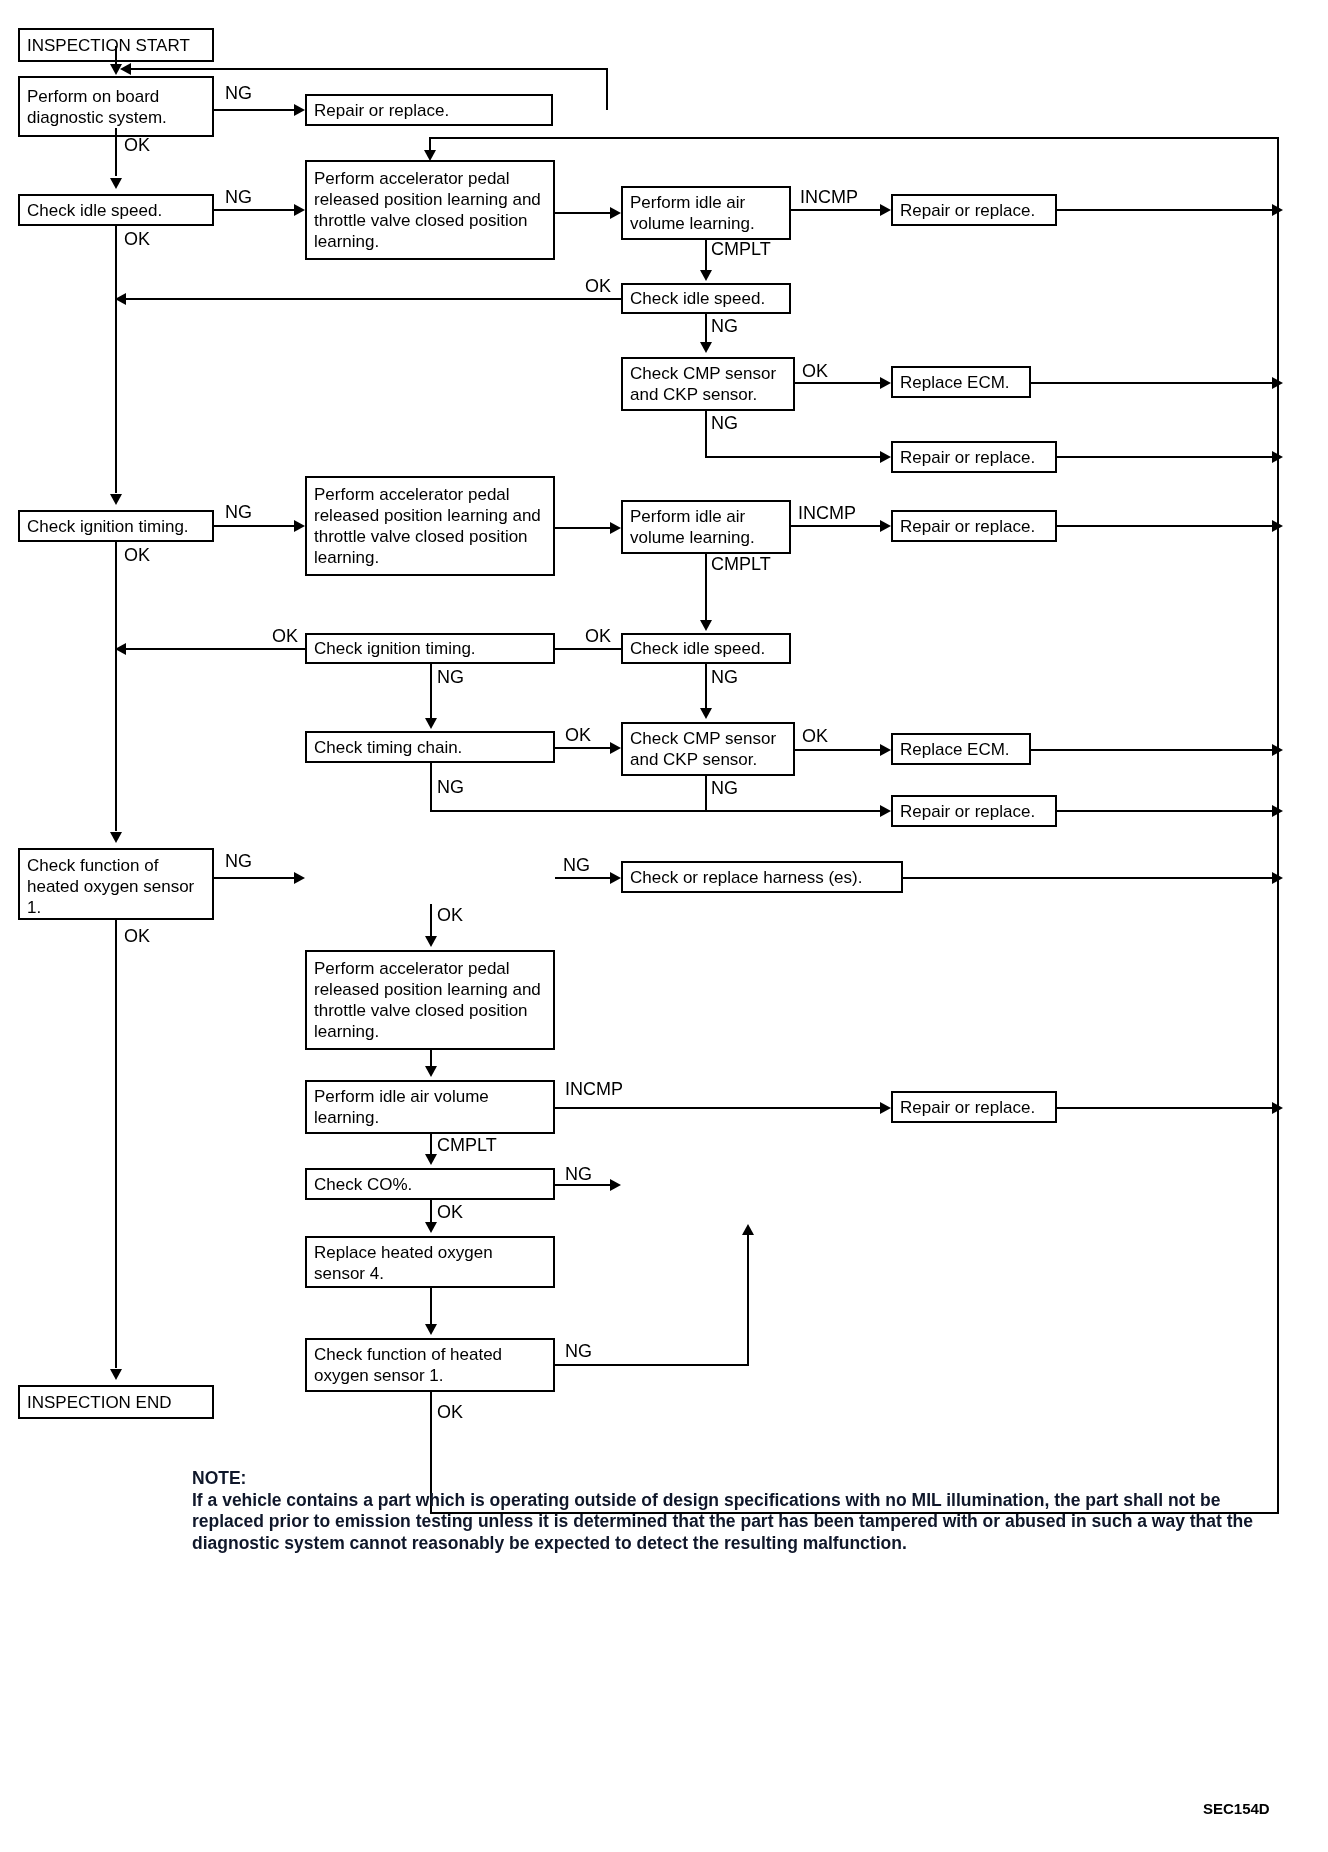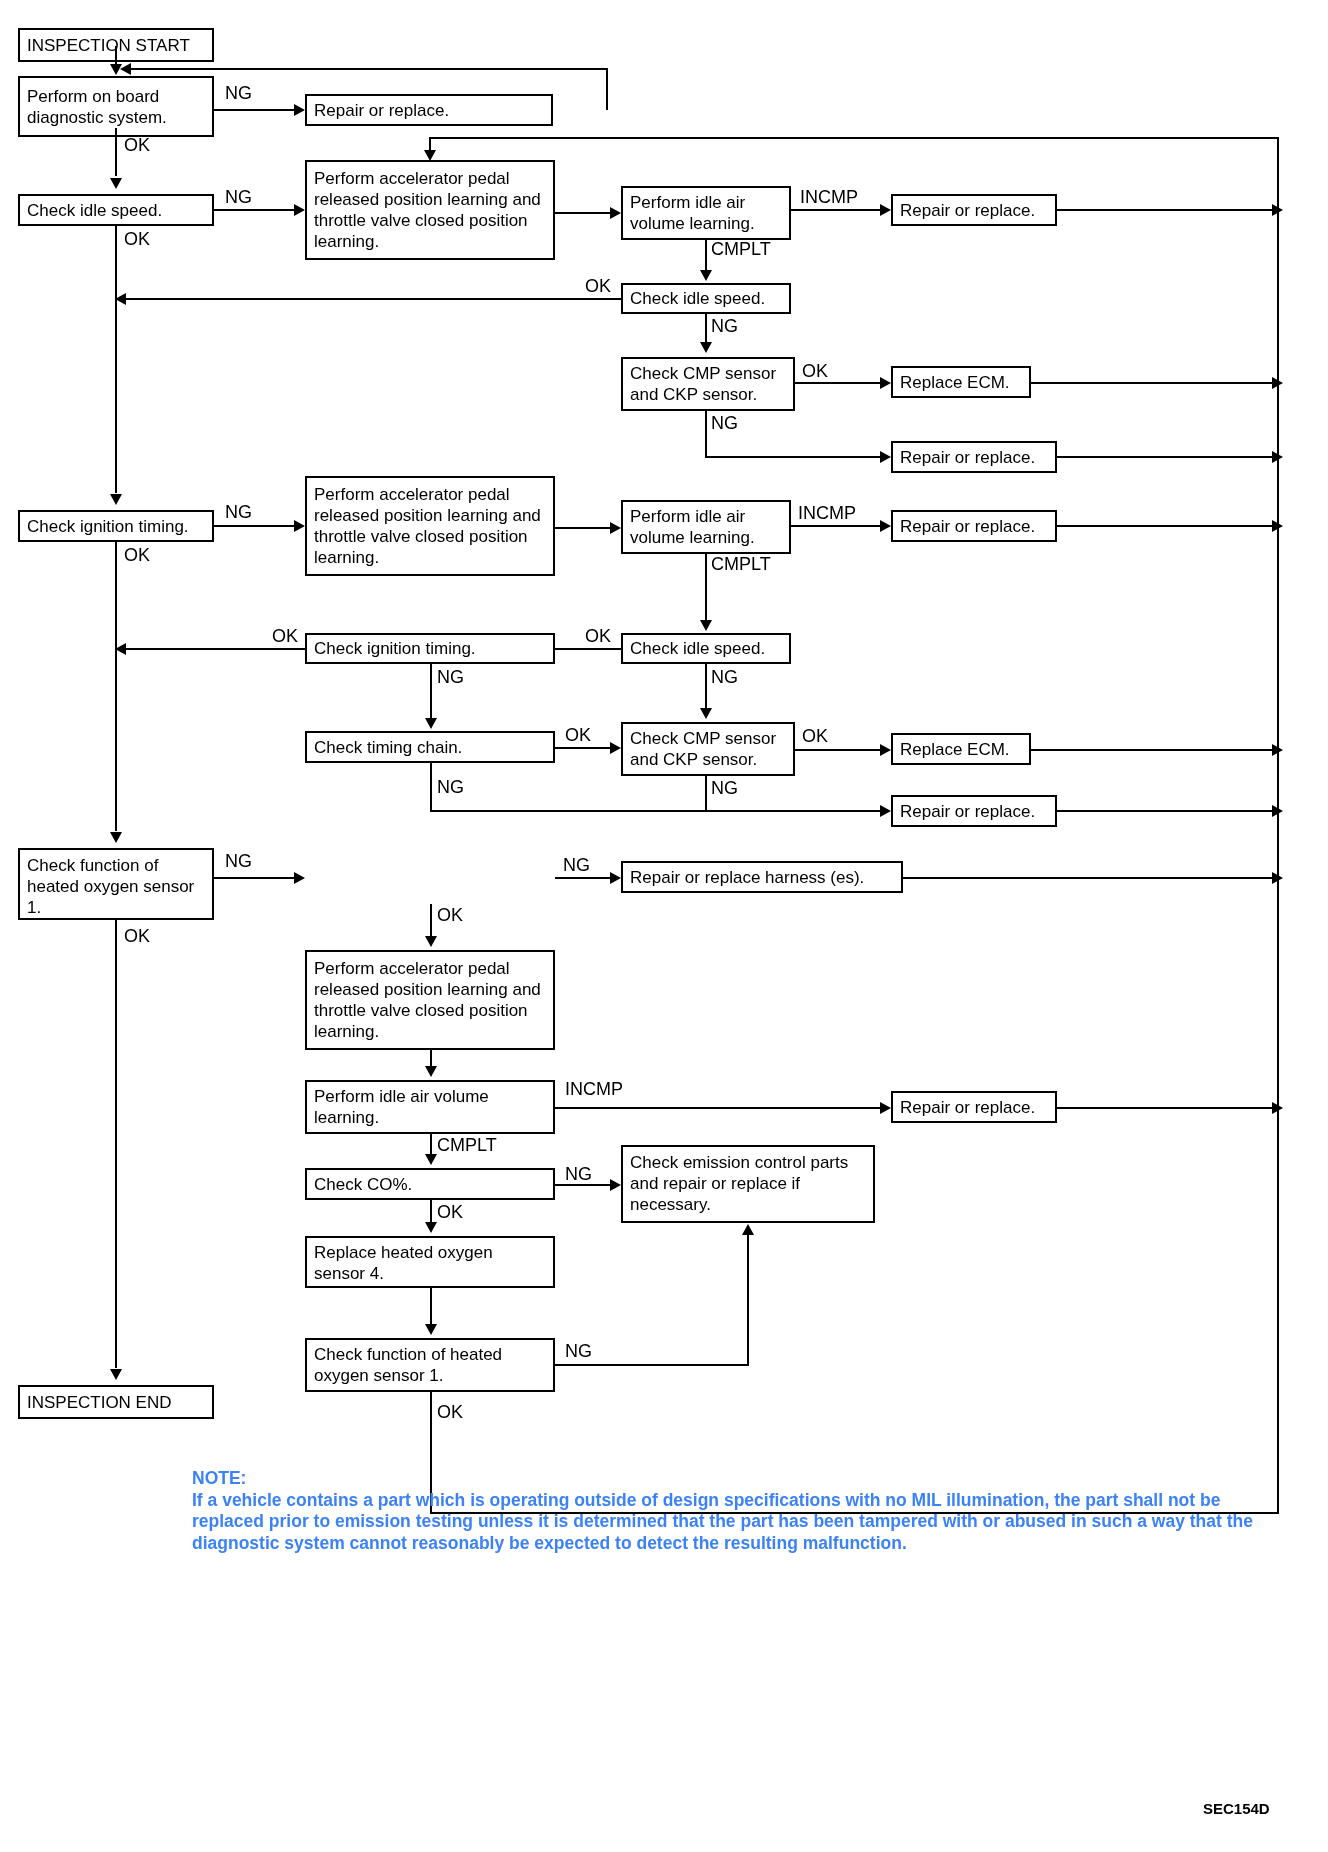--- a/index.html
+++ b/index.html
@@ -8,21 +8,21 @@
   .box{position:absolute;border:2px solid #000;background:#fff;box-sizing:border-box;
        display:flex;align-items:center;font-size:17px;line-height:21px;color:#000;padding:3px 7px;}
   .lbl{position:absolute;font-size:18px;color:#000;white-space:nowrap;line-height:18px;}
   .hline{position:absolute;background:#000;height:2px;}
   .vline{position:absolute;background:#000;width:2px;}
   .ar-r,.ar-l,.ar-d,.ar-u{position:absolute;width:0;height:0;}
   .ar-r{border-top:6px solid transparent;border-bottom:6px solid transparent;border-left:11px solid #000;}
   .ar-l{border-top:6px solid transparent;border-bottom:6px solid transparent;border-right:11px solid #000;}
   .ar-d{border-left:6px solid transparent;border-right:6px solid transparent;border-top:11px solid #000;}
   .ar-u{border-left:6px solid transparent;border-right:6px solid transparent;border-bottom:11px solid #000;}
-  .note{position:absolute;font-size:17.5px;font-weight:bold;line-height:21.5px;color:#3b82f6;}
+  .note{position:absolute;font-size:17.5px;font-weight:bold;line-height:21.5px;color:#0f172a;}
   .note .hd{display:block;}
   .seccode{position:absolute;font-size:15px;font-weight:bold;color:#000;}
 </style>
 </head>
 <body>
 
 <div id="root">
 
   <div class="box" style="left:18px;top:28px;width:196px;height:34px;">INSPECTION START</div>
 
@@ -62,31 +62,30 @@
 
   <div class="box" style="left:621px;top:722px;width:174px;height:54px;align-items:flex-start;padding-top:4px;">Check CMP sensor and CKP sensor.</div>
 
   <div class="box" style="left:891px;top:733px;width:140px;height:32px;">Replace ECM.</div>
 
   <div class="box" style="left:891px;top:795px;width:166px;height:32px;">Repair or replace.</div>
 
   <div class="box" style="left:18px;top:848px;width:196px;height:72px;align-items:flex-start;padding-top:5px;">Check function of heated oxygen sensor 1.</div>
 
 
-  <div class="box" style="left:621px;top:861px;width:282px;height:32px;">Repair or replace harness (es).</div>
+  <div class="box" style="left:621px;top:861px;width:282px;height:32px;">Check or replace harness (es).</div>
 
   <div class="box" style="left:305px;top:950px;width:250px;height:100px;align-items:flex-start;padding-top:6px;">Perform accelerator pedal released position learning and throttle valve closed position learning.</div>
 
   <div class="box" style="left:305px;top:1080px;width:250px;height:54px;align-items:flex-start;padding-top:4px;">Perform idle air volume learning.</div>
 
   <div class="box" style="left:891px;top:1091px;width:166px;height:32px;">Repair or replace.</div>
 
   <div class="box" style="left:305px;top:1168px;width:250px;height:32px;">Check CO%.</div>
 
-  <div class="box" style="left:621px;top:1145px;width:254px;height:78px;align-items:flex-start;padding-top:5px;">Check emission control parts and repair or replace if necessary.</div>
 
   <div class="box" style="left:305px;top:1236px;width:250px;height:52px;align-items:flex-start;padding-top:4px;">Replace heated oxygen sensor 4.</div>
 
   <div class="box" style="left:305px;top:1338px;width:250px;height:54px;align-items:flex-start;padding-top:4px;">Check function of heated oxygen sensor 1.</div>
 
   <div class="box" style="left:18px;top:1385px;width:196px;height:34px;text-align:right;">INSPECTION END</div>
 
   <div class="lbl" style="left:225px;top:84px;">NG</div>
   <div class="lbl" style="left:124px;top:136px;">OK</div>
   <div class="lbl" style="left:225px;top:188px;">NG</div>

